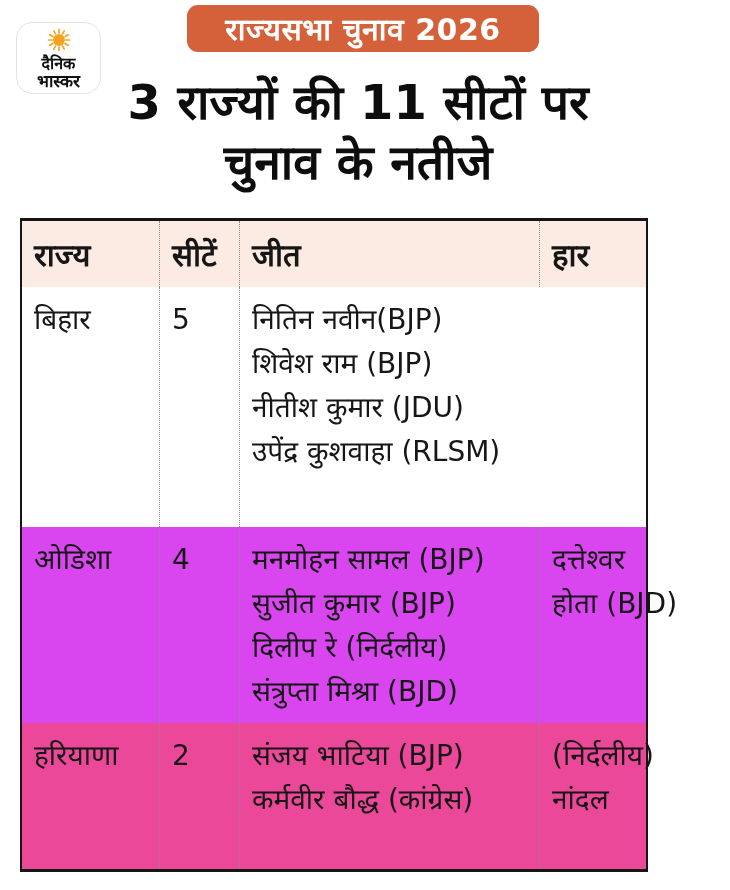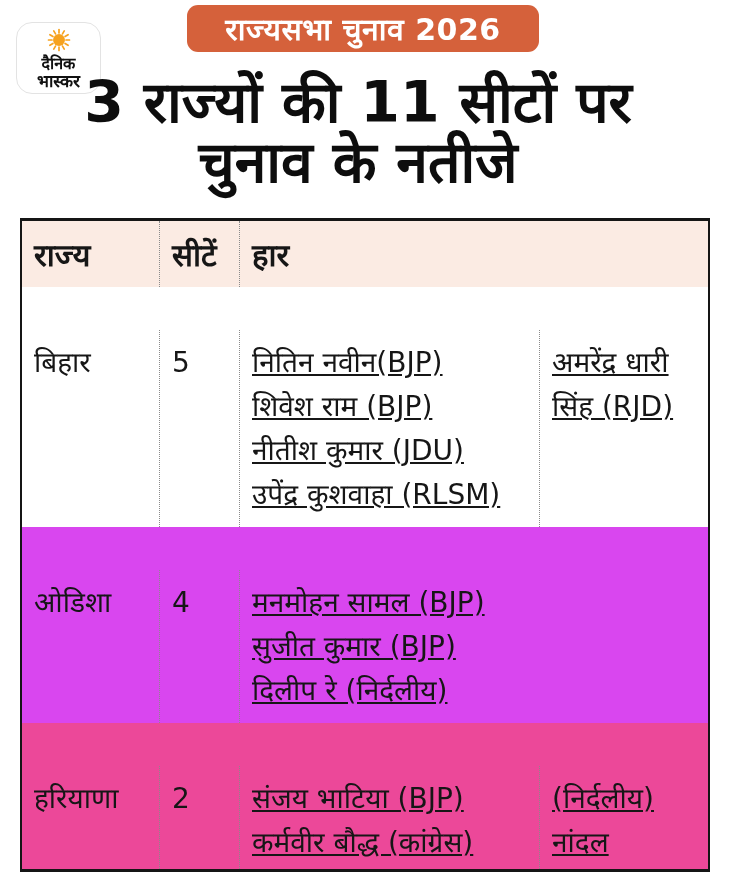--- a/index.html
+++ b/index.html
@@ -27,43 +27,43 @@
   .badge{
     position:absolute;left:187px;top:5px;width:352px;height:47px;
     background:#d5613b;border-radius:11px;
     color:#ffffff;font-size:30px;font-weight:700;
     display:flex;align-items:center;justify-content:center;
     letter-spacing:0.5px;
   }
 
   .title{
     position:absolute;left:0;top:72px;width:716px;
-    text-align:center;font-size:57px;line-height:60px;font-weight:700;color:#0d0d0d;
+    text-align:center;font-size:48px;line-height:60px;font-weight:700;color:#0d0d0d;
   }
 
   
   .table{
-    position:absolute;left:20px;top:218px;width:690px;
+    position:absolute;left:20px;top:218px;width:628px;
     border:2px solid #151515;border-top-width:3px;border-bottom-width:3px;
     box-sizing:border-box;background:#fff;
   }
   .row{display:grid;grid-template-columns:137px 80px 300px 1fr;}
   .row > .c{
     border-left:1.5px dotted #8a8a8a;
     box-sizing:border-box;
     padding-left:12px;padding-right:6px;
   }
   .row > .c:first-child{border-left:none;}
 
   .thead{height:66px;background:#fbebe3;}
   .thead .c{display:flex;align-items:center;font-weight:700;font-size:31px;}
 
   .trow{font-size:28px;}
-  .trow .c{padding-top:11px;margin-top:43px;}
-  .trow .line{line-height:44px;white-space:nowrap;text-decoration:underline;}
+  .trow .c{padding-top:11px;}
+  .trow .line{line-height:44px;white-space:nowrap;}
   .r1{height:240px;background:#ffffff;}
   .r2{height:196px;background:#d946ef;}
   .r3{height:146px;background:#ec4899;}
   .state-cell,.seats-cell{line-height:44px;}
 </style>
 </head>
 <body>
 
 <div class="page">
 
@@ -94,45 +94,47 @@
   <div class="title">
     <div>3 राज्यों की 11 सीटों पर</div>
     <div>चुनाव के नतीजे</div>
   </div>
 
   <div class="table">
 
     <div class="row thead">
       <div class="c">राज्य</div>
       <div class="c">सीटें</div>
+      <div class="c">जीत</div>
       <div class="c">हार</div>
     </div>
 
     <div class="row trow r1">
       <div class="c state-cell">बिहार</div>
       <div class="c seats-cell">5</div>
       <div class="c win-cell">
         <div class="line">नितिन नवीन(BJP)</div>
         <div class="line">शिवेश राम (BJP)</div>
         <div class="line">नीतीश कुमार (JDU)</div>
         <div class="line">उपेंद्र कुशवाहा (RLSM)</div>
       </div>
-      <div class="c loss-cell">
-        <div class="line">अमरेंद्र धारी</div>
-        <div class="line">सिंह (RJD)</div>
-      </div>
     </div>
 
     <div class="row trow r2">
       <div class="c state-cell">ओडिशा</div>
       <div class="c seats-cell">4</div>
       <div class="c win-cell">
         <div class="line">मनमोहन सामल (BJP)</div>
         <div class="line">सुजीत कुमार (BJP)</div>
         <div class="line">दिलीप रे (निर्दलीय)</div>
+        <div class="line">संत्रुप्ता मिश्रा (BJD)</div>
+      </div>
+      <div class="c loss-cell">
+        <div class="line">दत्तेश्वर</div>
+        <div class="line">होता (BJD)</div>
       </div>
     </div>
 
     <div class="row trow r3">
       <div class="c state-cell">हरियाणा</div>
       <div class="c seats-cell">2</div>
       <div class="c win-cell">
         <div class="line">संजय भाटिया (BJP)</div>
         <div class="line">कर्मवीर बौद्ध (कांग्रेस)</div>
       </div>

